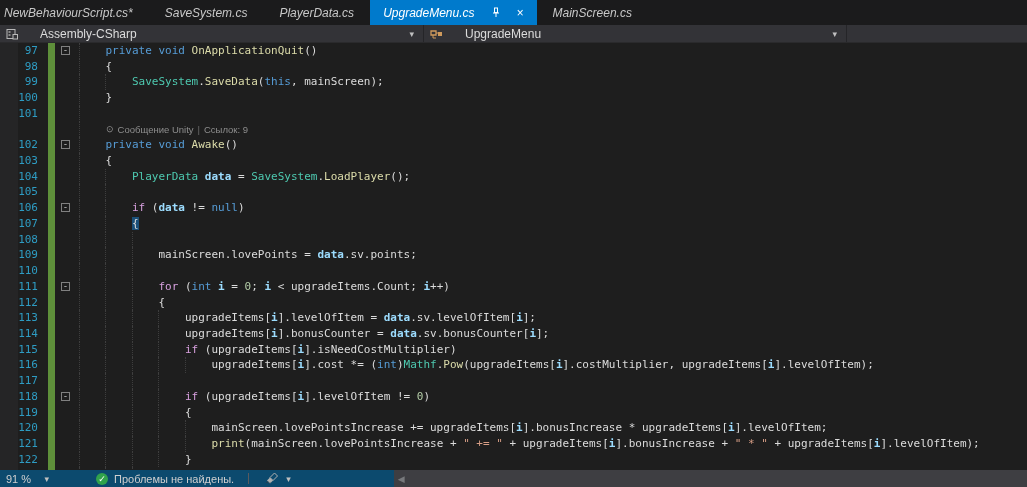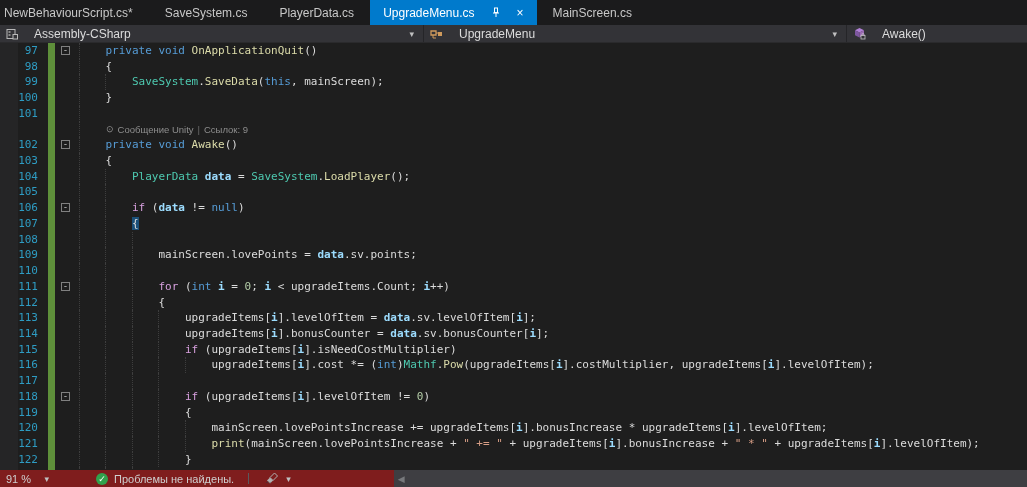--- a/index.html
+++ b/index.html
@@ -1,33 +1,33 @@
 <!DOCTYPE html>
 <html><head>
 <meta charset="utf-8">
 <style>
   html,body{margin:0;padding:0;}
   body{width:1027px;height:487px;background:#1e1e1e;overflow:hidden;
        font-family:"Liberation Sans",sans-serif;-webkit-font-smoothing:antialiased;}
   
   .tabbar{height:25px;background:#1b1b1c;display:flex;align-items:stretch;
-          font-size:12px;color:#c8c8c8;}
+          font-size:12px;color:#c8c8c8;font-style:italic;}
   .tab{display:flex;align-items:center;padding:0 16px;white-space:nowrap;cursor:default;}
   .tab.first{padding-left:4px;}
   .tab.active{background:#007acc;color:#fff;padding:0 13px;gap:16px;}
   .tab .closex{font-size:12px;line-height:12px;color:#fff;}
   .tab .pin svg{display:block;}
   
   .navbar{height:18px;background:#333337;display:flex;align-items:stretch;
           font-size:12px;color:#dcdcdc;border-bottom:1px solid #2a2a2c;box-sizing:border-box;}
   .nav-sec{display:flex;align-items:center;padding:0 6px;box-sizing:border-box;}
   .nav-sec1{width:424px;border-right:1px solid #252528;}
   .nav-sec2{width:423px;border-right:1px solid #252528;}
   .nav-sec3{flex:1;}
-  .nav-label{margin-left:16px;white-space:nowrap;}
+  .nav-label{margin-left:22px;white-space:nowrap;}
   .dd-arrow{margin-left:auto;color:#c0c0c0;font-size:9px;padding-right:3px;}
   .nav-sec .icon{display:flex;align-items:center;}
   
   .editor{position:relative;height:427px;overflow:hidden;background:#1e1e1e;}
   .bp-margin{position:absolute;left:0;top:0;bottom:0;width:18px;background:#252526;}
   .rows{position:relative;}
   .row{display:flex;height:15.72px;line-height:15.72px;position:relative;
        font-family:"DejaVu Sans Mono","Liberation Mono",monospace;font-size:11px;}
   .ln{width:48px;box-sizing:border-box;padding-right:10px;text-align:right;
       color:#2e9cc3;flex:none;}
@@ -45,21 +45,21 @@
   .tk-v{color:#9cdcfe;font-weight:bold;}
   .tk-n{color:#b5cea8;}
   .tk-s{color:#d69d85;}
   .tk-p{color:#dcdcdc;}
   .tk-hl{background:#1b4f78;color:#dcdcdc;}
   .lens{position:relative;z-index:1;font-family:"Liberation Sans",sans-serif;font-size:9.5px;
         color:#8e8e8e;padding-left:27px;display:flex;align-items:center;gap:4px;}
   .lens .lsep{color:#6a6a6a;}
   .lens .licon{font-size:9px;color:#8e8e8e;}
   
-  .bottombar{height:17px;background:#7f1d1d;display:flex;align-items:center;
+  .bottombar{height:17px;background:#0c4a6e;display:flex;align-items:center;
              font-size:11px;color:#cfcfcf;}
   .zoomctl{width:58px;flex:none;display:flex;align-items:center;justify-content:space-between;
            padding:0 6px;box-sizing:border-box;}
   .zoomctl .dd-arrow{margin-left:4px;}
   .health{display:flex;align-items:center;gap:6px;margin-left:38px;white-space:nowrap;}
   .okcircle{width:12px;height:12px;border-radius:50%;background:#31a24c;color:#fff;
             font-size:9px;line-height:12px;text-align:center;flex:none;}
   .vdiv{width:1px;height:11px;background:#5a5a5e;margin-left:14px;flex:none;}
   .cleanup{display:flex;align-items:center;gap:5px;margin-left:16px;flex:none;}
   .cleanup .dd-arrow{margin-left:2px;}
@@ -113,32 +113,20 @@
       <svg width="13" height="12" viewBox="0 0 13 12">
           <path d="M1 3h5v4H1z" fill="none" stroke="#cf9a5c" stroke-width="1.3"></path>
           <path d="M6 5h3" stroke="#cf9a5c"></path>
           <path d="M8 4h4v4H8z" fill="#cf9a5c"></path>
           <path d="M3 7v3h3" fill="none" stroke="#cf9a5c"></path>
         </svg>
     </span>
     <span class="nav-label">UpgradeMenu</span>
     <span class="dd-arrow">▾</span>
   </div>
-  <div class="nav-sec nav-sec3">
-    <span class="icon">
-      <svg width="13" height="13" viewBox="0 0 13 13">
-          <path d="M6.5 1 11 3.3 6.5 5.6 2 3.3z" fill="#b180d7"></path>
-          <path d="M11 3.3v5L6.5 10.6v-5z" fill="#9b6bb3"></path>
-          <path d="M2 3.3v5l4.5 2.3v-5z" fill="#7e57a0"></path>
-          <rect x="8" y="8.5" width="4" height="3.5" fill="#333337" stroke="#c0c0c0" stroke-width="0.8"></rect>
-          <path d="M9 8.5v-1a1 1 0 0 1 2 0v1" fill="none" stroke="#c0c0c0" stroke-width="0.8"></path>
-        </svg>
-    </span>
-    <span class="nav-label">Awake()</span>
-  </div>
 </div>
 
 <div class="editor">
   <div class="bp-margin"></div>
   <div class="rows" id="ed-rows">
       <div class="row">
         <div class="ln">97</div>
         <div class="cb"></div>
         <div class="fm">
           <div class="foldbox">-</div>

